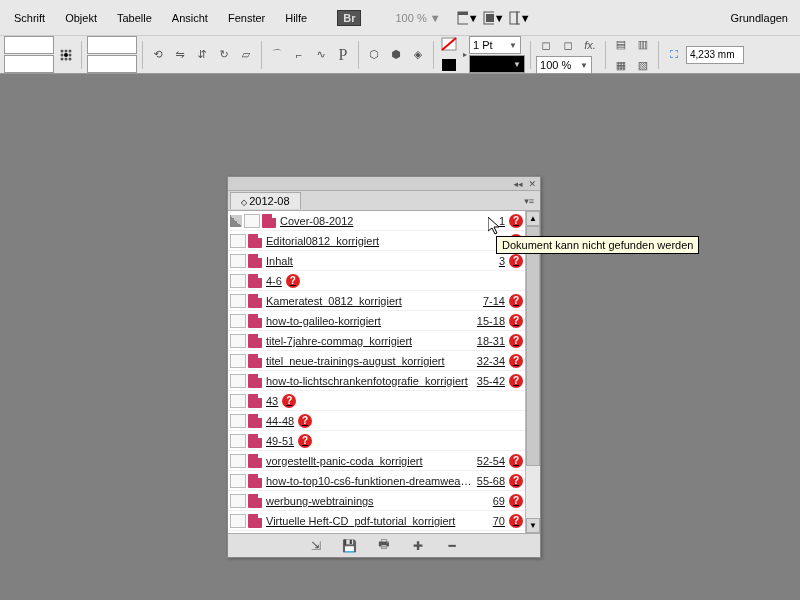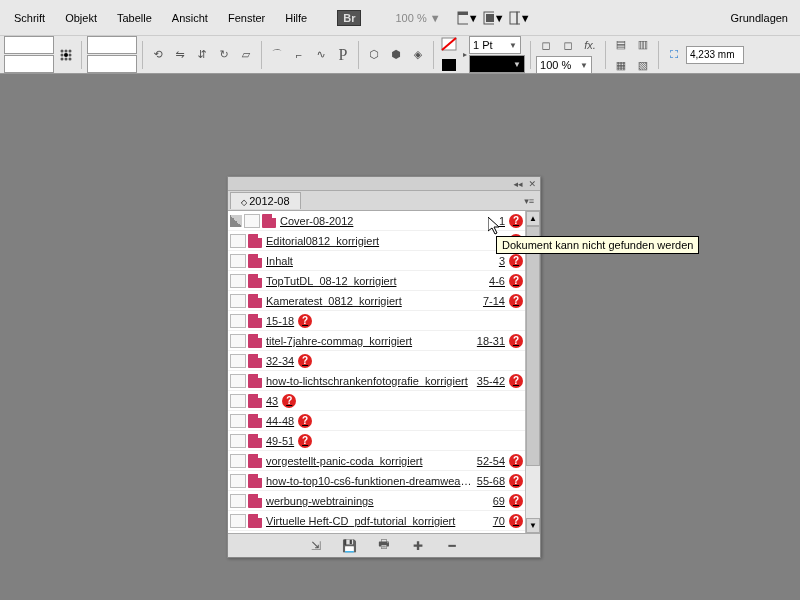--- a/index.html
+++ b/index.html
@@ -211,47 +211,48 @@
         <div class="file-row">
           <span class="sel-box"></span>
           <span class="doc-icon"></span>
           <span class="fname">Inhalt</span>
           <span class="pages">3</span>
           <span class="status">?</span>
         </div>
         <div class="file-row">
           <span class="sel-box"></span>
           <span class="doc-icon"></span>
-          <span class="fname">TopTutDL_08-12_korrigiert</span>
           <span class="pages">4-6</span>
           <span class="status">?</span>
         </div>
         <div class="file-row">
           <span class="sel-box"></span>
           <span class="doc-icon"></span>
           <span class="fname">Kameratest_0812_korrigiert</span>
           <span class="pages">7-14</span>
           <span class="status">?</span>
         </div>
         <div class="file-row">
           <span class="sel-box"></span>
           <span class="doc-icon"></span>
+          <span class="fname">how-to-galileo-korrigiert</span>
           <span class="pages">15-18</span>
           <span class="status">?</span>
         </div>
         <div class="file-row">
           <span class="sel-box"></span>
           <span class="doc-icon"></span>
           <span class="fname">titel-7jahre-commag_korrigiert</span>
           <span class="pages">18-31</span>
           <span class="status">?</span>
         </div>
         <div class="file-row">
           <span class="sel-box"></span>
           <span class="doc-icon"></span>
+          <span class="fname">titel_neue-trainings-august_korrigiert</span>
           <span class="pages">32-34</span>
           <span class="status">?</span>
         </div>
         <div class="file-row">
           <span class="sel-box"></span>
           <span class="doc-icon"></span>
           <span class="fname">how-to-lichtschrankenfotografie_korrigiert</span>
           <span class="pages">35-42</span>
           <span class="status">?</span>
         </div>

